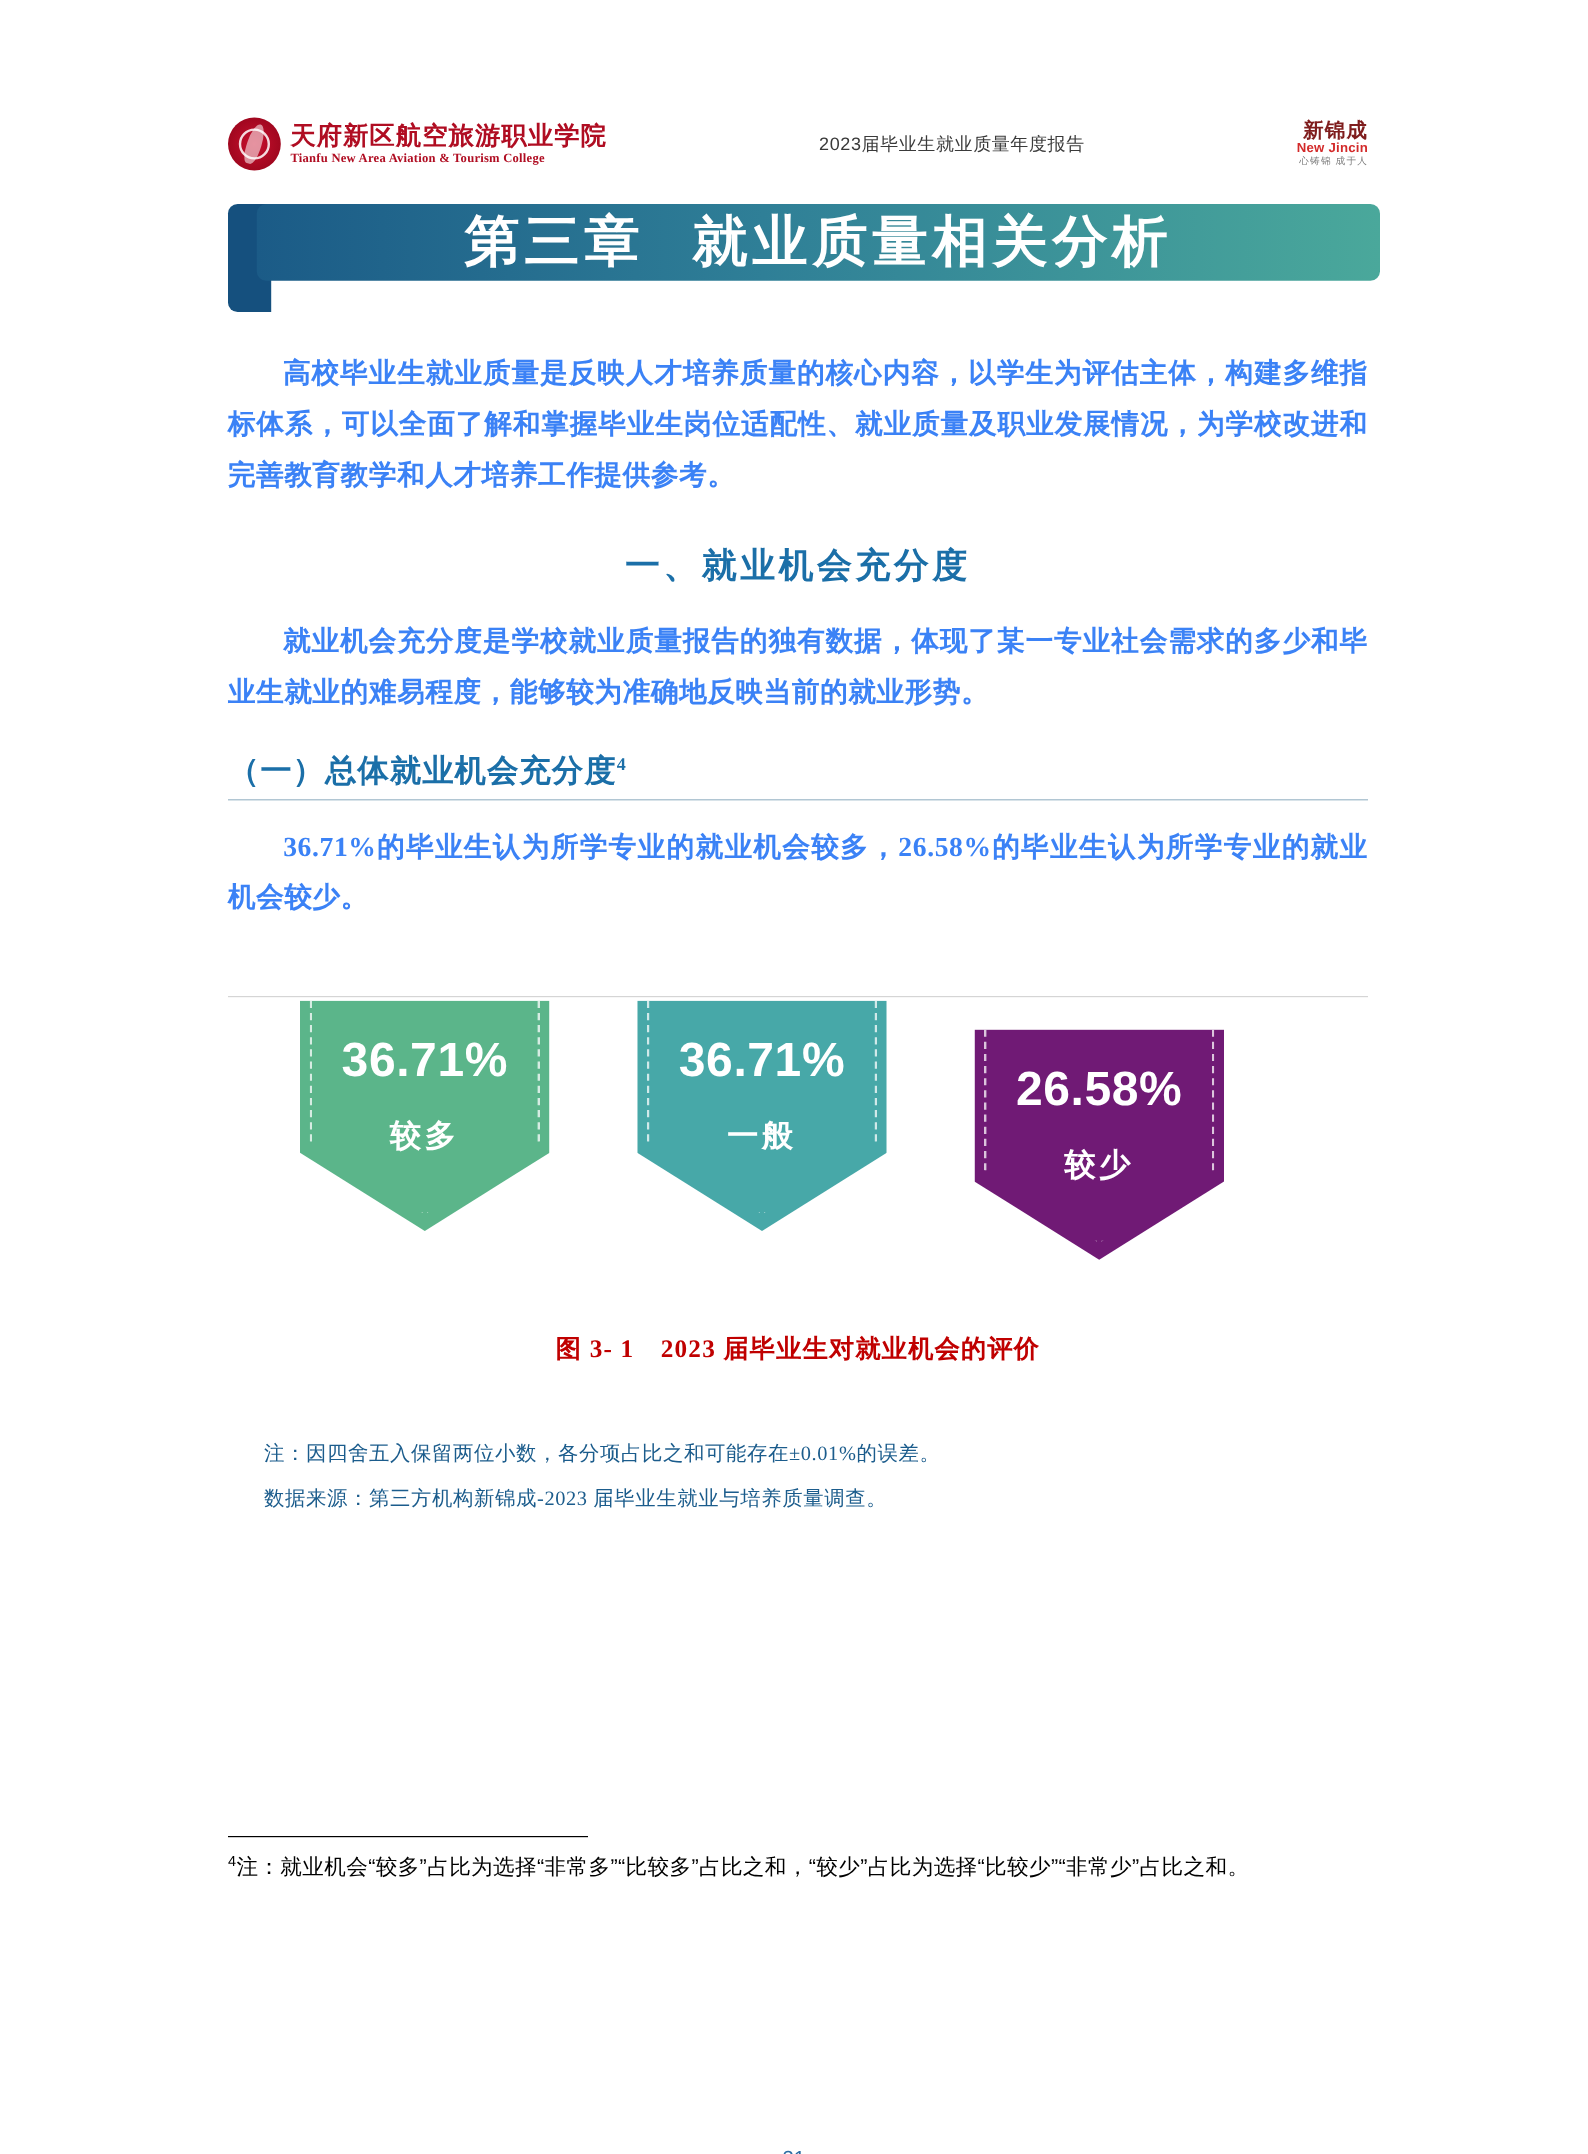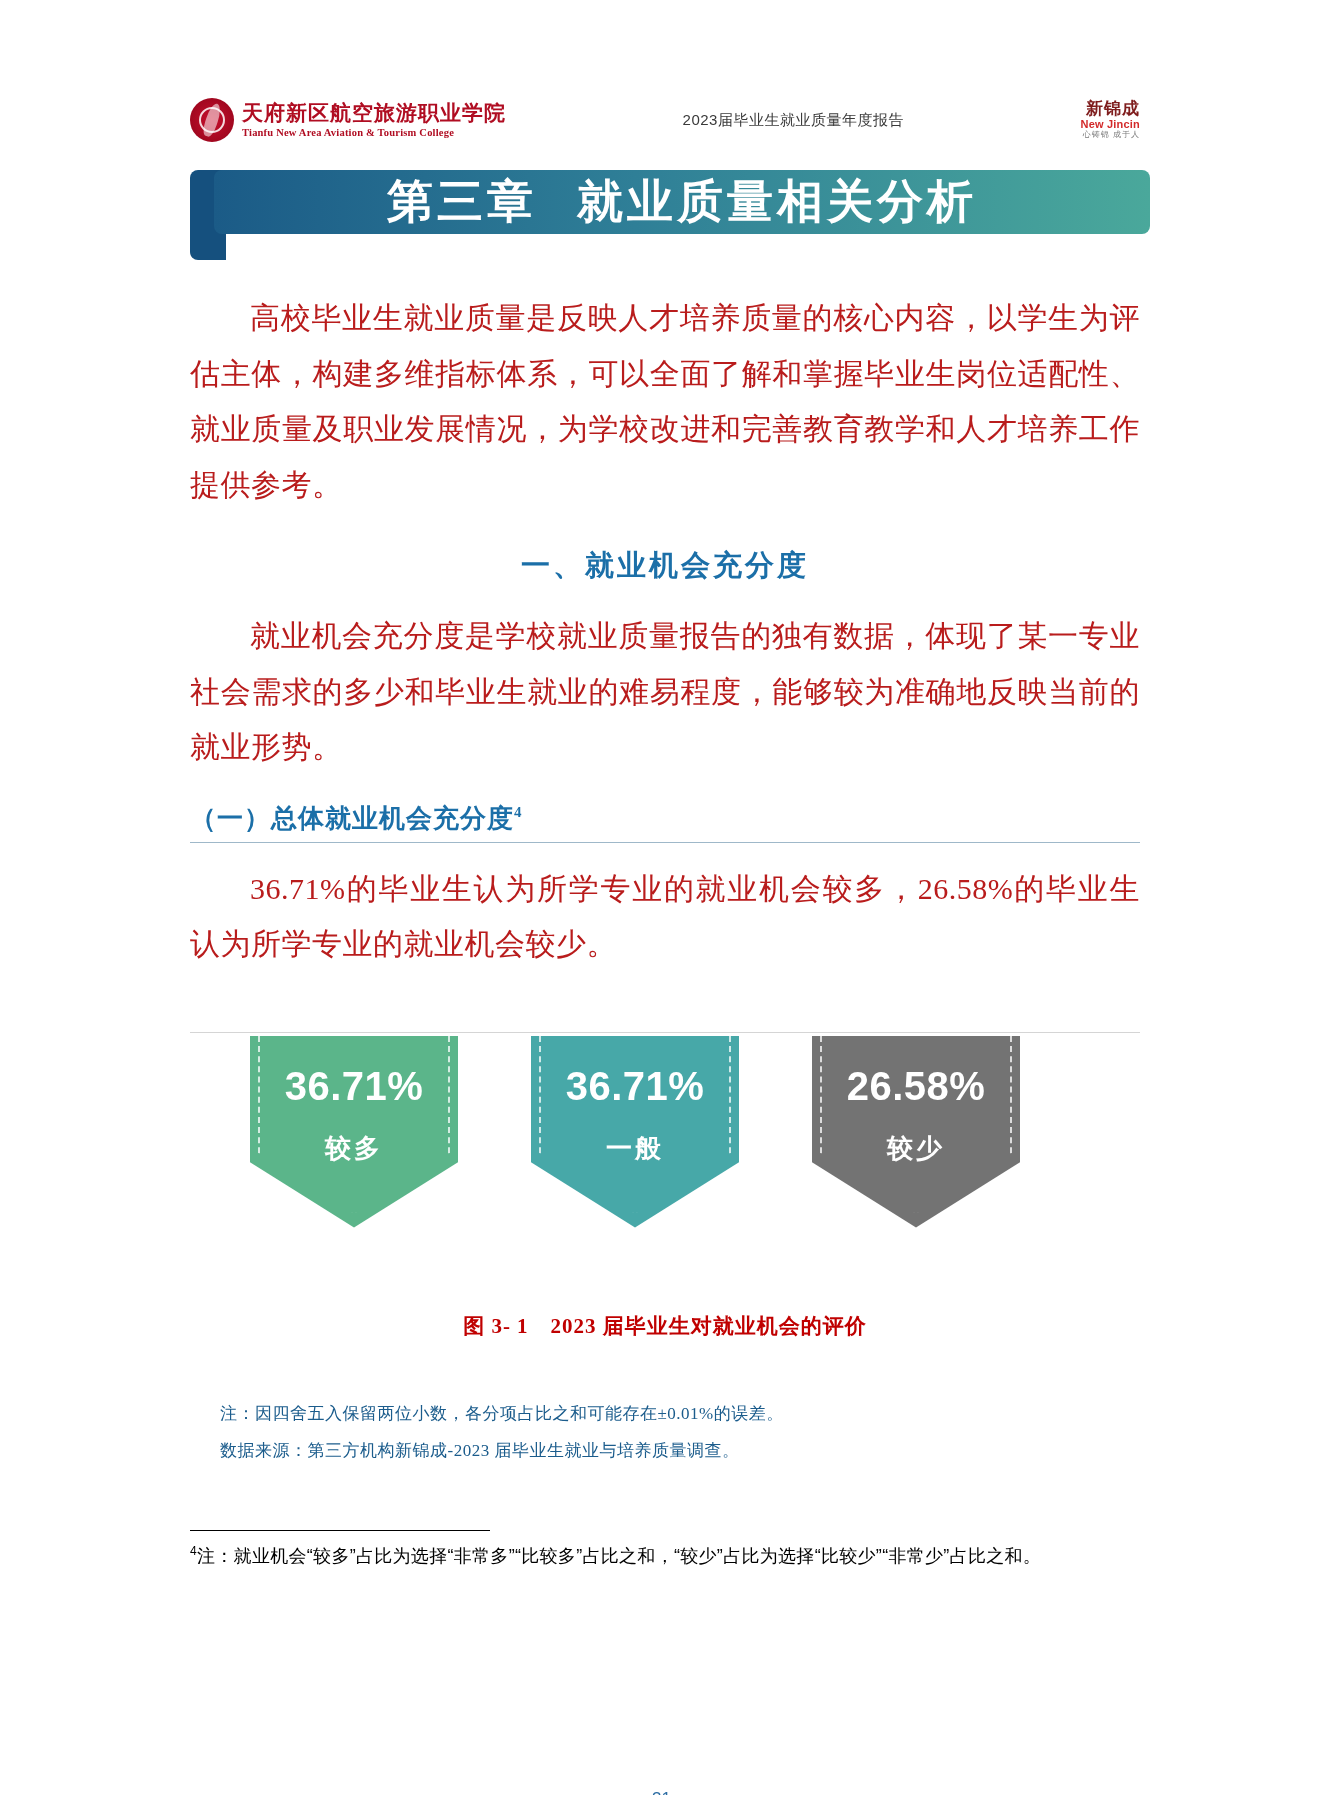--- a/index.html
+++ b/index.html
@@ -141,27 +141,28 @@
     font-size: 46px;
     font-weight: bold;
     color: #ffffff;
     letter-spacing: 4px;
   }
 
   
   .content { position: absolute; left: 190px; top: 290px; width: 950px; }
   p.para {
     font-family: "Liberation Serif", serif;
-    font-size: 30px;
+    font-size: 23px;
     line-height: 1.85;
-    color: #b91c1c;
+    color: #3b82f6;
     text-align: justify;
     margin: 0 0 8px 0;
     text-indent: 2em;
     letter-spacing: .5px;
+    font-weight: bold;
   }
   h2.section-h {
     font-family: "Liberation Serif", serif;
     font-size: 29px;
     font-weight: bold;
     color: #1b6fa8;
     text-align: center;
     letter-spacing: 3px;
     margin: 34px 0 22px 0;
   }
@@ -339,21 +340,21 @@
         <div class="shield" style="background:#5bb58a;">
           <div class="inner-dash"></div>
           <div class="val">36.71%</div>
           <div class="lab">较多</div>
         </div>
         <div class="shield" style="background:#47a8a8;">
           <div class="inner-dash"></div>
           <div class="val">36.71%</div>
           <div class="lab">一般</div>
         </div>
-        <div class="shield" style="background:#737373;">
+        <div class="shield" style="background:#701a75;margin-top:24px;">
           <div class="inner-dash"></div>
           <div class="val">26.58%</div>
           <div class="lab">较少</div>
         </div>
       </div>
 
       <div class="fig-caption">图 3- 1　2023 届毕业生对就业机会的评价</div>
     </div>
 
     <div class="notes-wrap">

